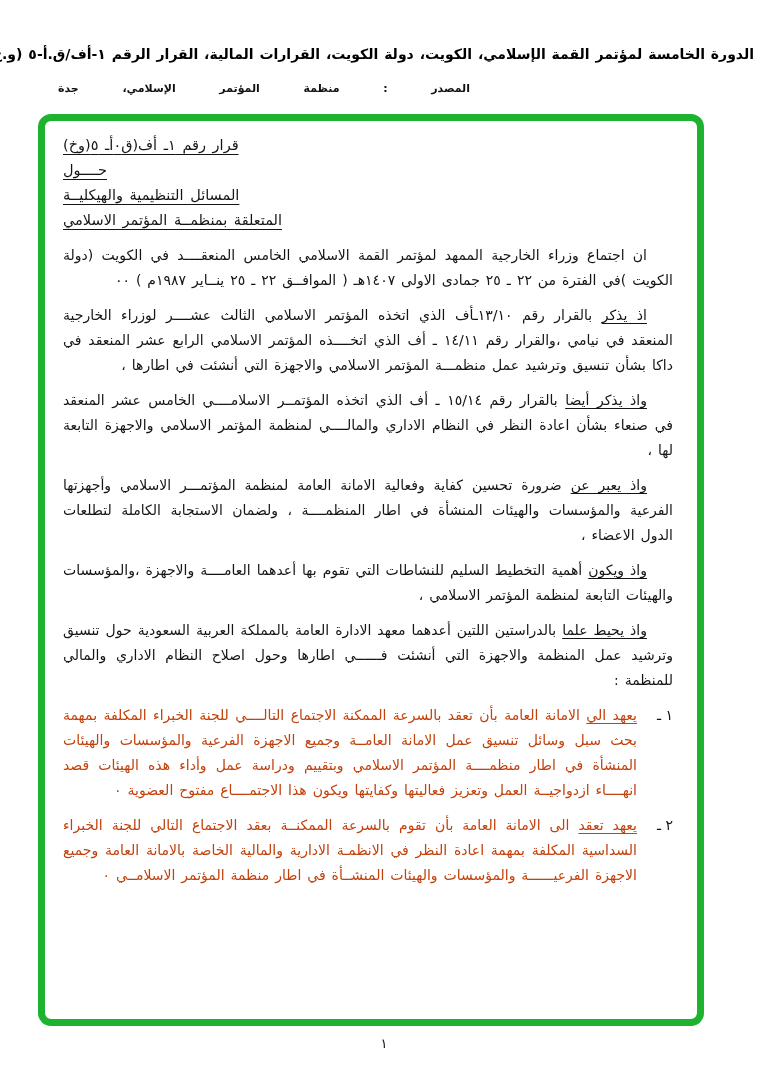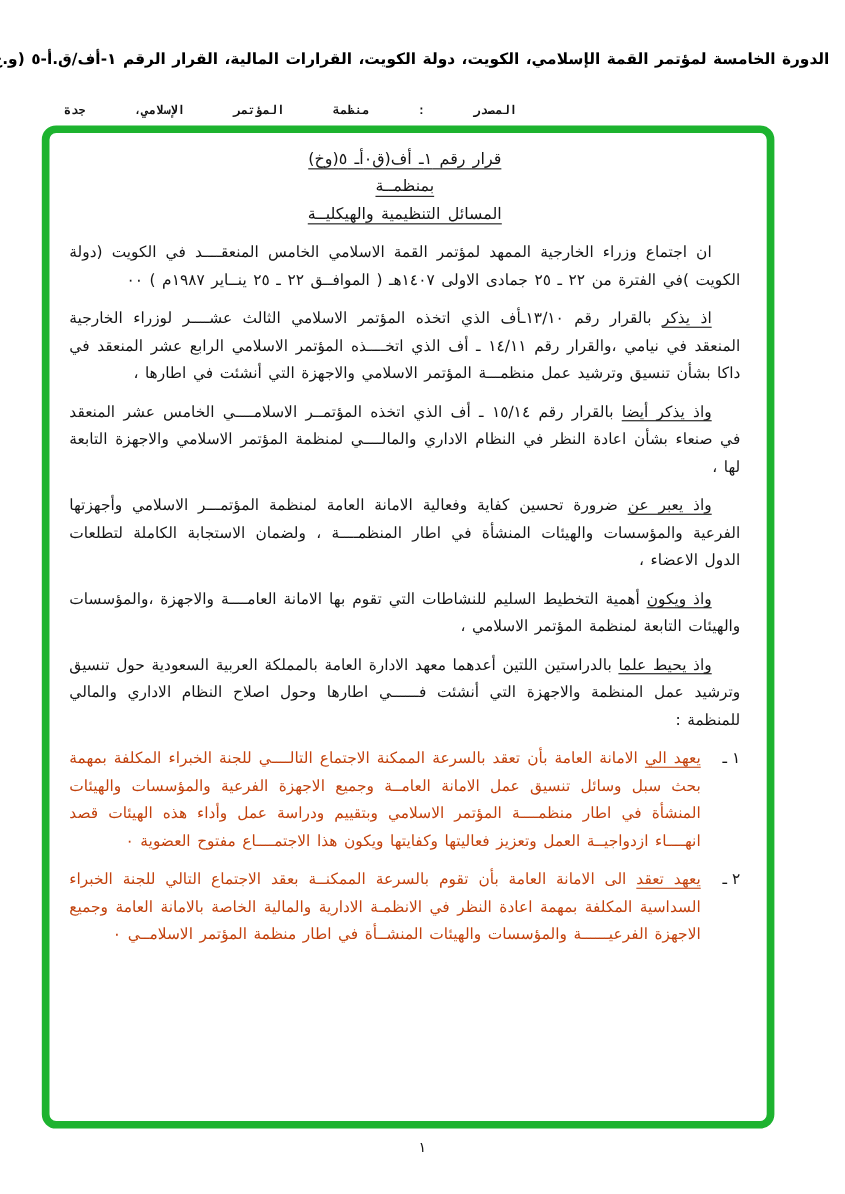--- a/index.html
+++ b/index.html
@@ -7,32 +7,31 @@
     width:768px;height:1085px;position:relative;background:#ffffff;
     font-family:"DejaVu Sans", sans-serif;color:#161616;overflow:hidden;
   }
   .header-title{
     position:absolute;top:46px;left:14px;right:14px;
     direction:rtl;text-align:center;
     font-size:14px;font-weight:bold;color:#000;
     white-space:nowrap;letter-spacing:.2px;word-spacing:1px;
   }
   .source-line{
-    position:absolute;top:94px;left:58px;width:412px;
+    position:absolute;top:82px;left:58px;width:412px;
     direction:rtl;font-size:11px;font-weight:bold;color:#111;
     text-align:justify;text-align-last:justify;white-space:nowrap;
     word-spacing:4px;
-    font-family:Liberation Mono, monospace;
   }
   .doc-frame{
     position:absolute;left:38px;top:114px;width:666px;height:912px;
     box-sizing:border-box;border:7px solid #1db32f;border-radius:13px;
     padding:10px 24px 0 18px;direction:rtl;overflow:hidden;background:#fff;
   }
-  .title-block{text-align:center;margin:2px 0 10px 0;}
+  .title-block{text-align:left;margin:2px 0 10px 0;}
   .title-line{
     display:block;font-size:14.5px;line-height:25px;color:#141414;
     text-decoration:underline;text-underline-offset:4px;word-spacing:2px;
   }
   .para{
     font-size:14px;line-height:25px;text-align:justify;color:#141414;
     margin:0 0 10px 0;word-spacing:1.5px;
   }
   .para.indent{text-indent:26px;}
   .u{text-decoration:underline;text-underline-offset:3px;}
@@ -53,42 +52,43 @@
 <body>
 
 <div class="header-title">الدورة الخامسة لمؤتمر القمة الإسلامي، الكويت، دولة الكويت، القرارات المالية، القرار الرقم ١-أف/ق.أ-٥ (و.خ)</div>
 
 <div class="source-line">المصدر :  منظمة المؤتمر الإسلامي، جدة</div>
 
 <div class="doc-frame">
 
   <div class="title-block">
     <span class="title-line">قرار رقم ١ـ أف(ق٠أـ ٥(وخ)</span>
-    <span class="title-line">بمنظمــة</span>
+    <span class="title-line">حــــول</span>
     <span class="title-line">المسائل التنظيمية والهيكليــة</span>
+    <span class="title-line">المتعلقة بمنظمــة المؤتمر الاسلامي</span>
   </div>
 
   <p class="para indent">
     <span>ان اجتماع وزراء الخارجية الممهد لمؤتمر القمة الاسلامي الخامس المنعقــــد في الكويت (دولة الكويت )في الفترة من ٢٢ ـ ٢٥ جمادى الاولى ١٤٠٧هـ ( الموافــق ٢٢ ـ ٢٥ ينــاير ١٩٨٧م ) ٠٠</span>
   </p>
 
   <p class="para indent">
     <span class="u">اذ يذكر</span><span> بالقرار رقم ١٣/١٠ـأف الذي اتخذه المؤتمر الاسلامي الثالث عشــــر لوزراء الخارجية المنعقد في نيامي ،والقرار رقم ١٤/١١ ـ أف الذي اتخــــذه المؤتمر الاسلامي الرابع عشر المنعقد في داكا بشأن تنسيق وترشيد عمل منظمـــة المؤتمر الاسلامي والاجهزة التي أنشئت في اطارها ،</span>
   </p>
 
   <p class="para indent">
     <span class="u">واذ يذكر أيضا</span><span> بالقرار رقم ١٥/١٤ ـ أف الذي اتخذه المؤتمــر الاسلامــــي الخامس عشر المنعقد في صنعاء بشأن اعادة النظر في النظام الاداري والمالــــي لمنظمة المؤتمر الاسلامي والاجهزة التابعة لها ،</span>
   </p>
 
   <p class="para indent">
     <span class="u">واذ يعبر عن</span><span> ضرورة تحسين كفاية وفعالية الامانة العامة لمنظمة المؤتمـــر الاسلامي وأجهزتها الفرعية والمؤسسات والهيئات المنشأة في اطار المنظمــــة ، ولضمان الاستجابة الكاملة لتطلعات الدول الاعضاء ،</span>
   </p>
 
   <p class="para indent">
-    <span class="u">واذ ويكون</span><span> أهمية التخطيط السليم للنشاطات التي تقوم بها الامانة العامــــة والاجهزة ،والمؤسسات والهيئات التابعة لمنظمة المؤتمر الاسلامي ،</span>
+    <span class="u">واذ ويكون</span><span> أهمية التخطيط السليم للنشاطات التي تقوم بها أعدهما العامــــة والاجهزة ،والمؤسسات والهيئات التابعة لمنظمة المؤتمر الاسلامي ،</span>
   </p>
 
   <p class="para indent">
     <span class="u">واذ يحيط علما</span><span> بالدراستين اللتين أعدهما معهد الادارة العامة بالمملكة العربية السعودية حول تنسيق وترشيد عمل المنظمة والاجهزة التي أنشئت فــــــي اطارها وحول اصلاح النظام الاداري والمالي للمنظمة :</span>
   </p>
 
   <div class="item">
     <span class="item-num">١ ـ</span>
     <span class="item-body">
       <span class="u">يعهد الي</span><span> الامانة العامة بأن تعقد بالسرعة الممكنة الاجتماع التالــــي للجنة الخبراء المكلفة بمهمة بحث سبل وسائل تنسيق عمل الامانة العامــة وجميع الاجهزة الفرعية والمؤسسات والهيئات المنشأة في اطار منظمــــة المؤتمر الاسلامي وبتقييم ودراسة عمل وأداء هذه الهيئات قصد انهــــاء ازدواجيــة العمل وتعزيز فعاليتها وكفايتها ويكون هذا الاجتمــــاع مفتوح العضوية ٠</span>

